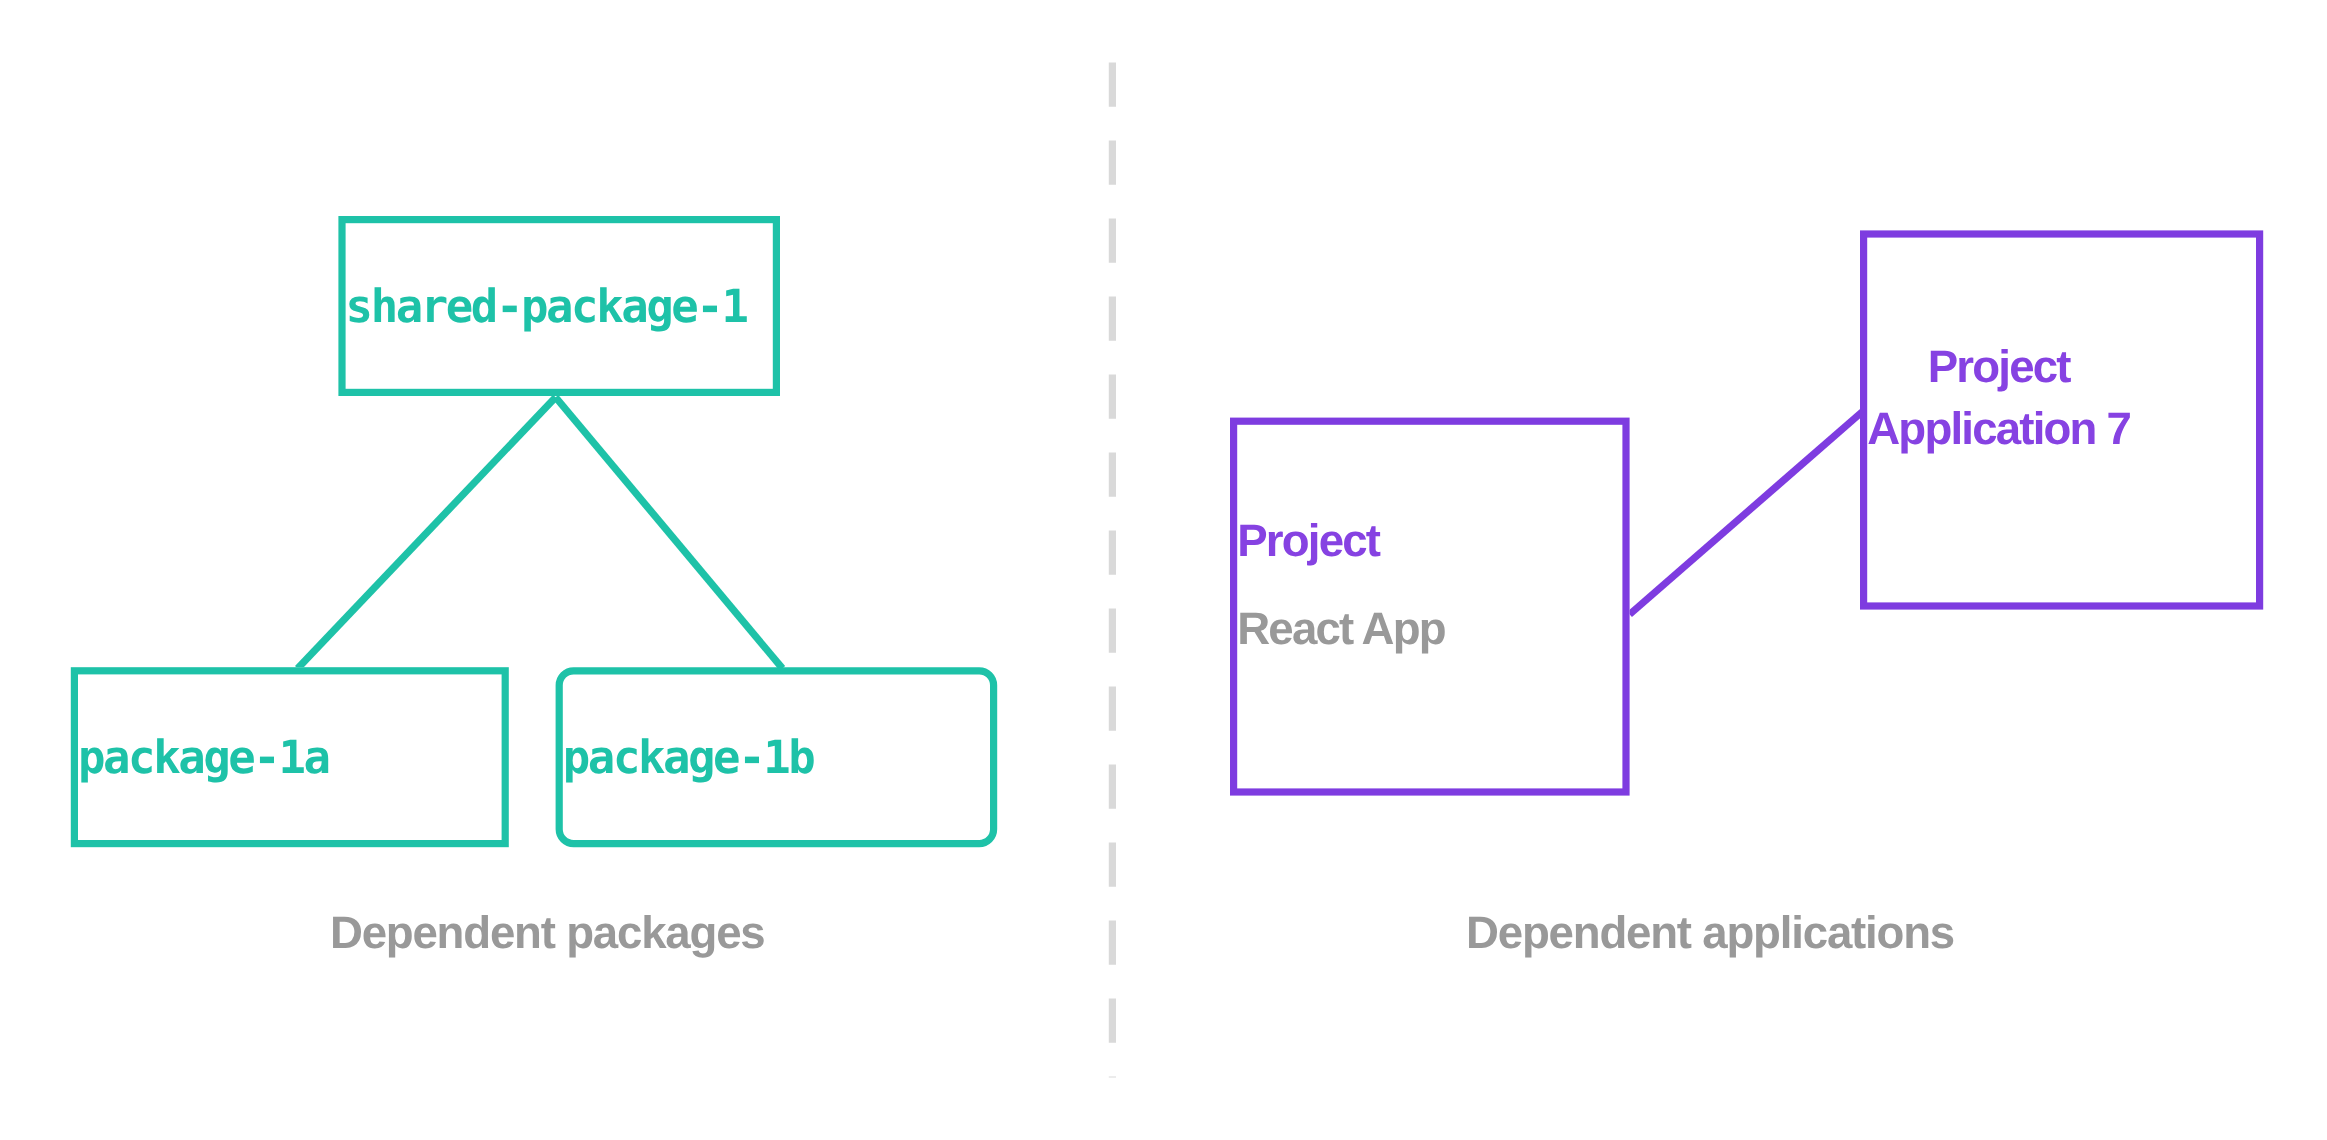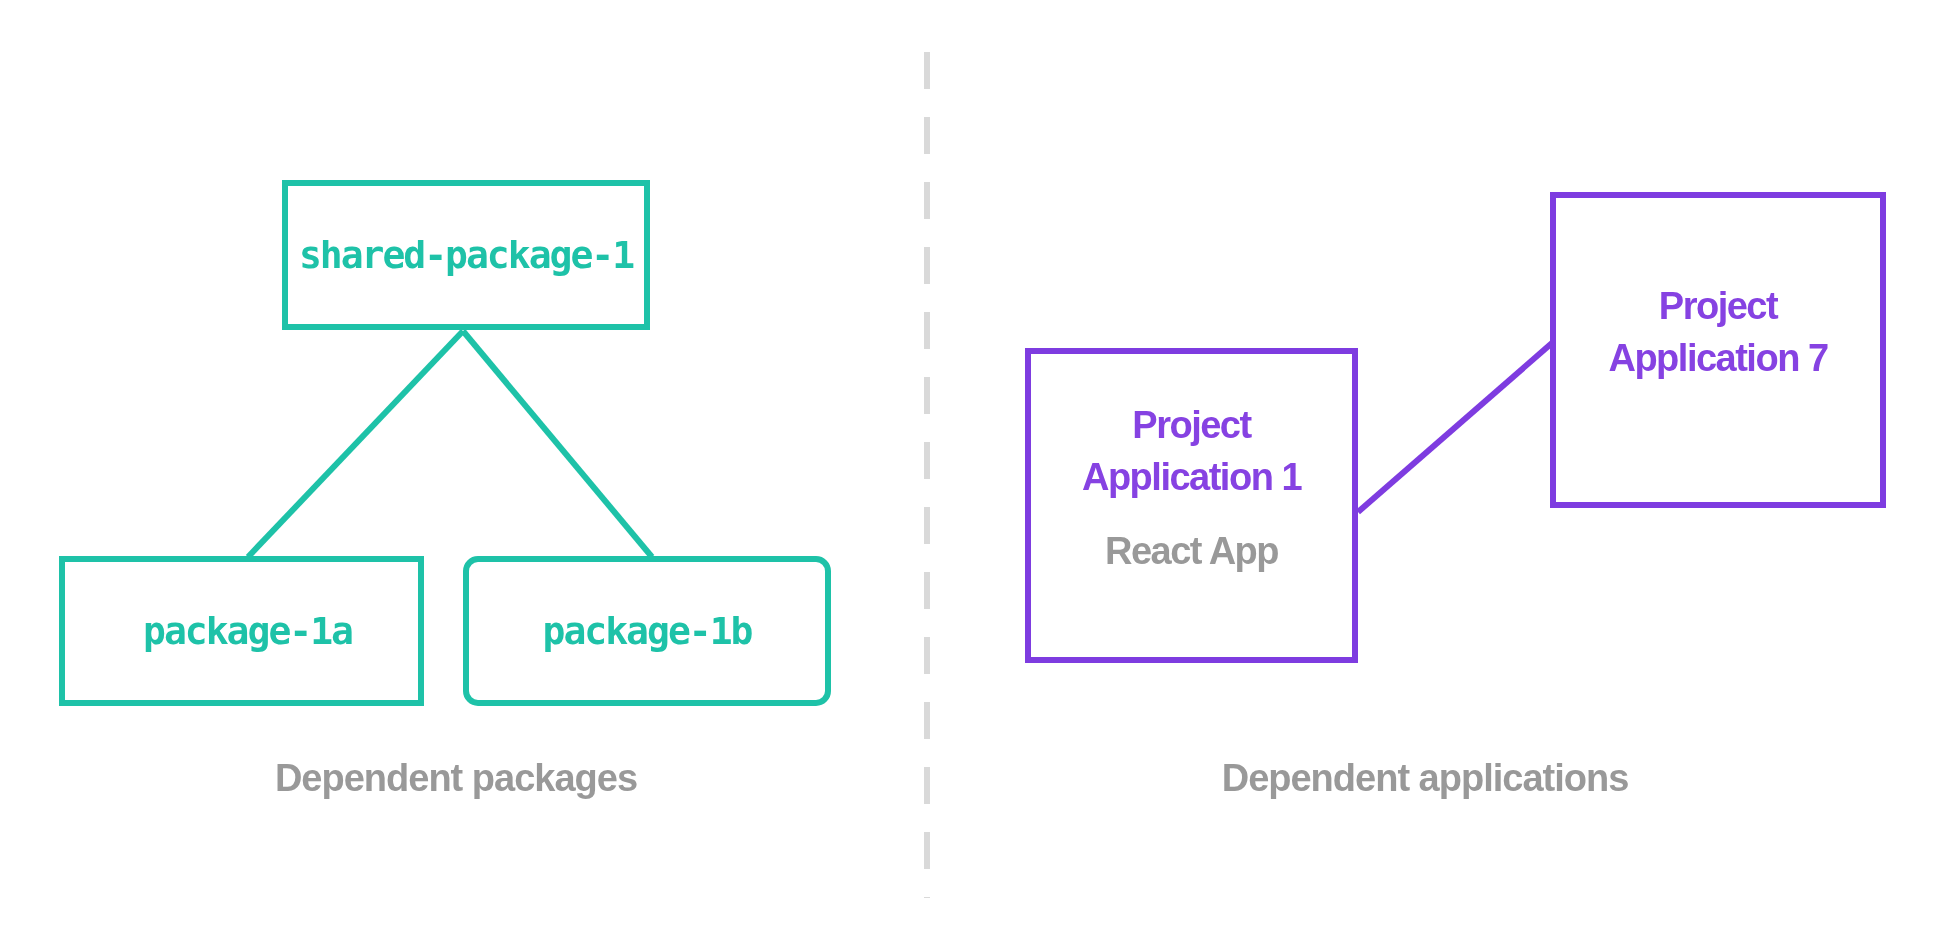--- a/index.html
+++ b/index.html
@@ -37,21 +37,21 @@
     stroke-width: 6;
   }
   .edge-purple {
     stroke: var(--purple);
     stroke-width: 6;
   }
   .node {
     position: absolute;
     display: flex;
     flex-direction: column;
-    align-items: center;
+    align-items: flex-start;
     justify-content: center;
     background: var(--background);
     text-align: center;
   }
   .node.teal {
     border: 6px solid var(--teal);
     color: var(--teal);
     font-family: "DejaVu Sans Mono", monospace;
     font-weight: bold;
     font-size: 38px;
@@ -85,21 +85,21 @@
     font-family: "Liberation Sans", sans-serif;
     font-weight: bold;
     font-size: 38px;
     letter-spacing: -1px;
     line-height: 48px;
     white-space: nowrap;
     text-align: center;
   }
   
   #node-shared   { left: 282px;  top: 180px; width: 368px; height: 150px; }
-  #node-pkg1a    { left: 59px;   top: 556px; width: 365px; height: 150px; padding-left: 12px; }
+  #node-pkg1a    { left: 59px;   top: 556px; width: 365px; height: 150px; }
   #node-pkg1b    { left: 463px;  top: 556px; width: 368px; height: 150px; border-radius: 15px; }
   #node-app1     { left: 1025px; top: 348px; width: 333px; height: 315px; }
   #node-app2     { left: 1550px; top: 192px; width: 336px; height: 316px; }
   #caption-left  { left: 456px;  top: 754px; }
   #caption-right { left: 1425px; top: 754px; }
 </style>
 </head>
 <body>
 
 <div class="canvas">
@@ -119,21 +119,20 @@
     <span>package-1a</span>
   </div>
 
   <div id="node-pkg1b" class="node teal">
     <span>package-1b</span>
   </div>
 
   <div id="node-app1" class="node purple">
     <div class="app-title">
       <div>Project</div>
-      <div>Application 1</div>
     </div>
     <div class="app-subtitle">React App</div>
   </div>
 
   <div id="node-app2" class="node purple">
     <div class="app-title">
       <div>Project</div>
       <div>Application 7</div>
     </div>
   </div>

